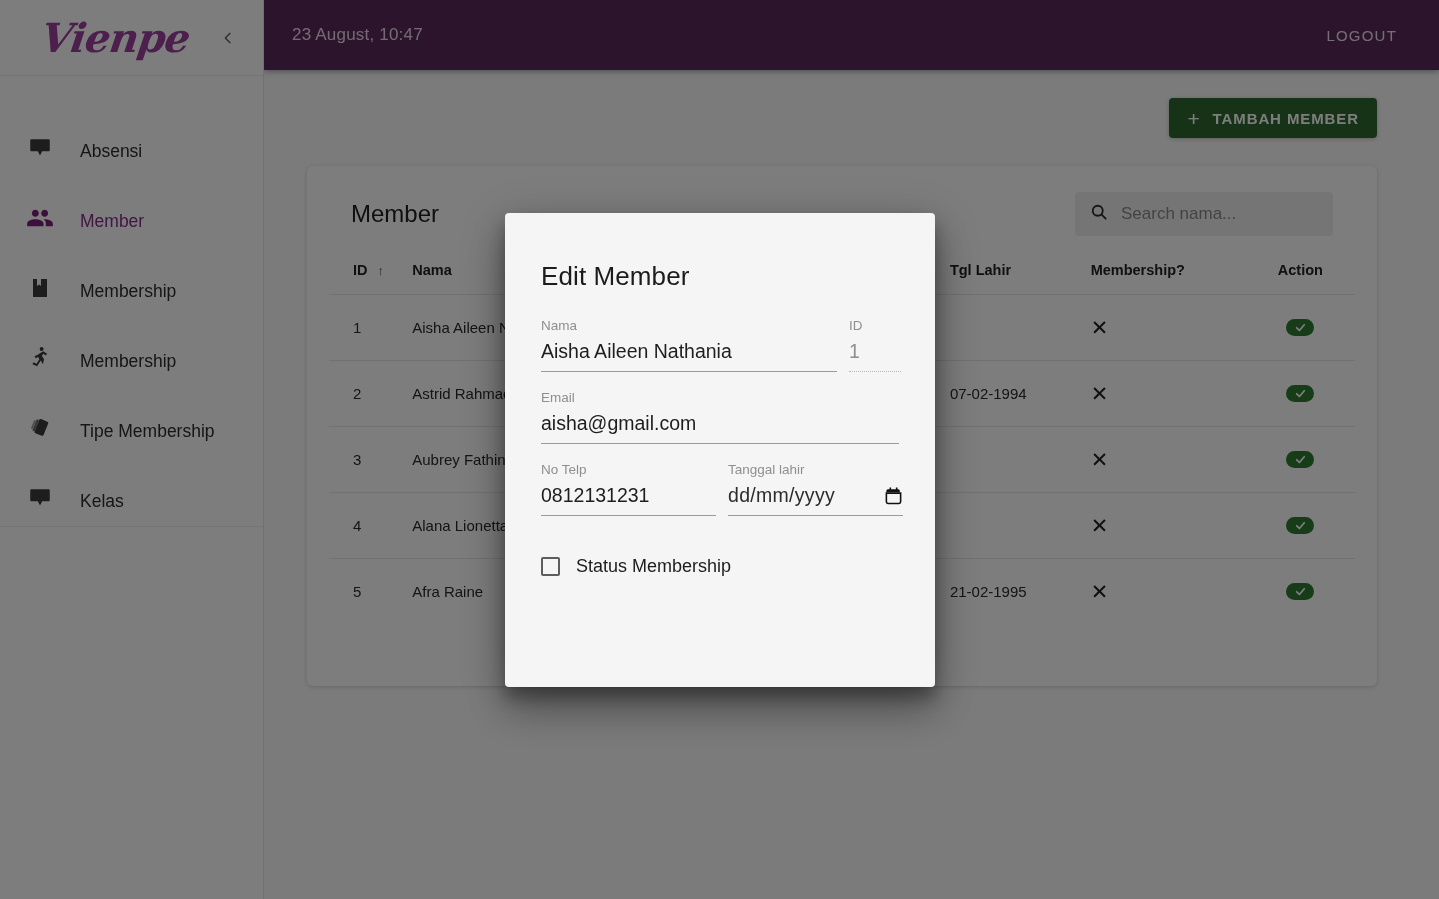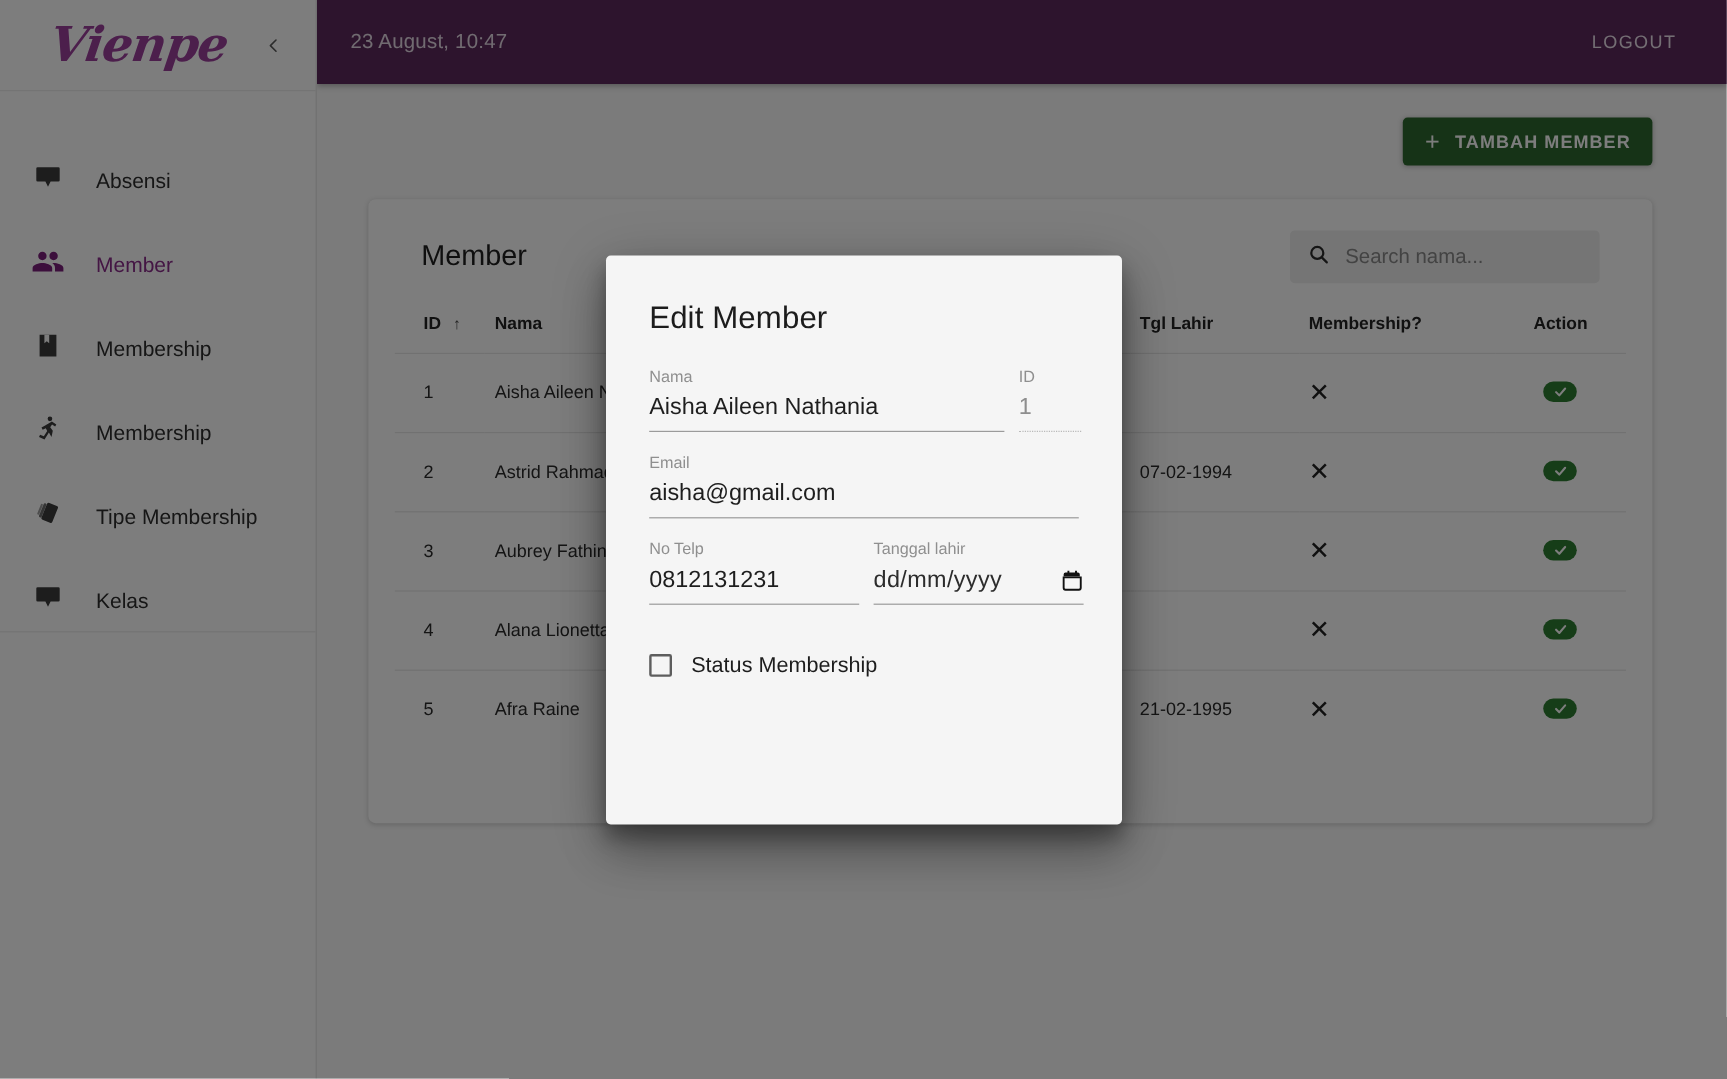--- a/index.html
+++ b/index.html
@@ -163,21 +163,21 @@
   }
 
   
   .modal {
     position: absolute; left: 505px; top: 213px;
     width: 430px; height: 474px;
     background: #f5f5f5;
     border-radius: 4px;
     box-shadow: 0 11px 15px rgba(0,0,0,.28), 0 9px 46px rgba(0,0,0,.22), 0 24px 38px rgba(0,0,0,.24);
     z-index: 20;
-    padding: 36px 36px 0 36px;
+    padding: 48px 36px 0 36px;
   }
   .modal-title {
     font-size: 26px; font-weight: 400; color: #1c1c1c;
     letter-spacing: .1px;
   }
   .form { margin-top: 26px; }
   .field-row { display: flex; gap: 12px; }
   .field { position: relative; padding-top: 18px; margin-bottom: 18px; }
   .field .f-label {
     position: absolute; top: 0; left: 0;

